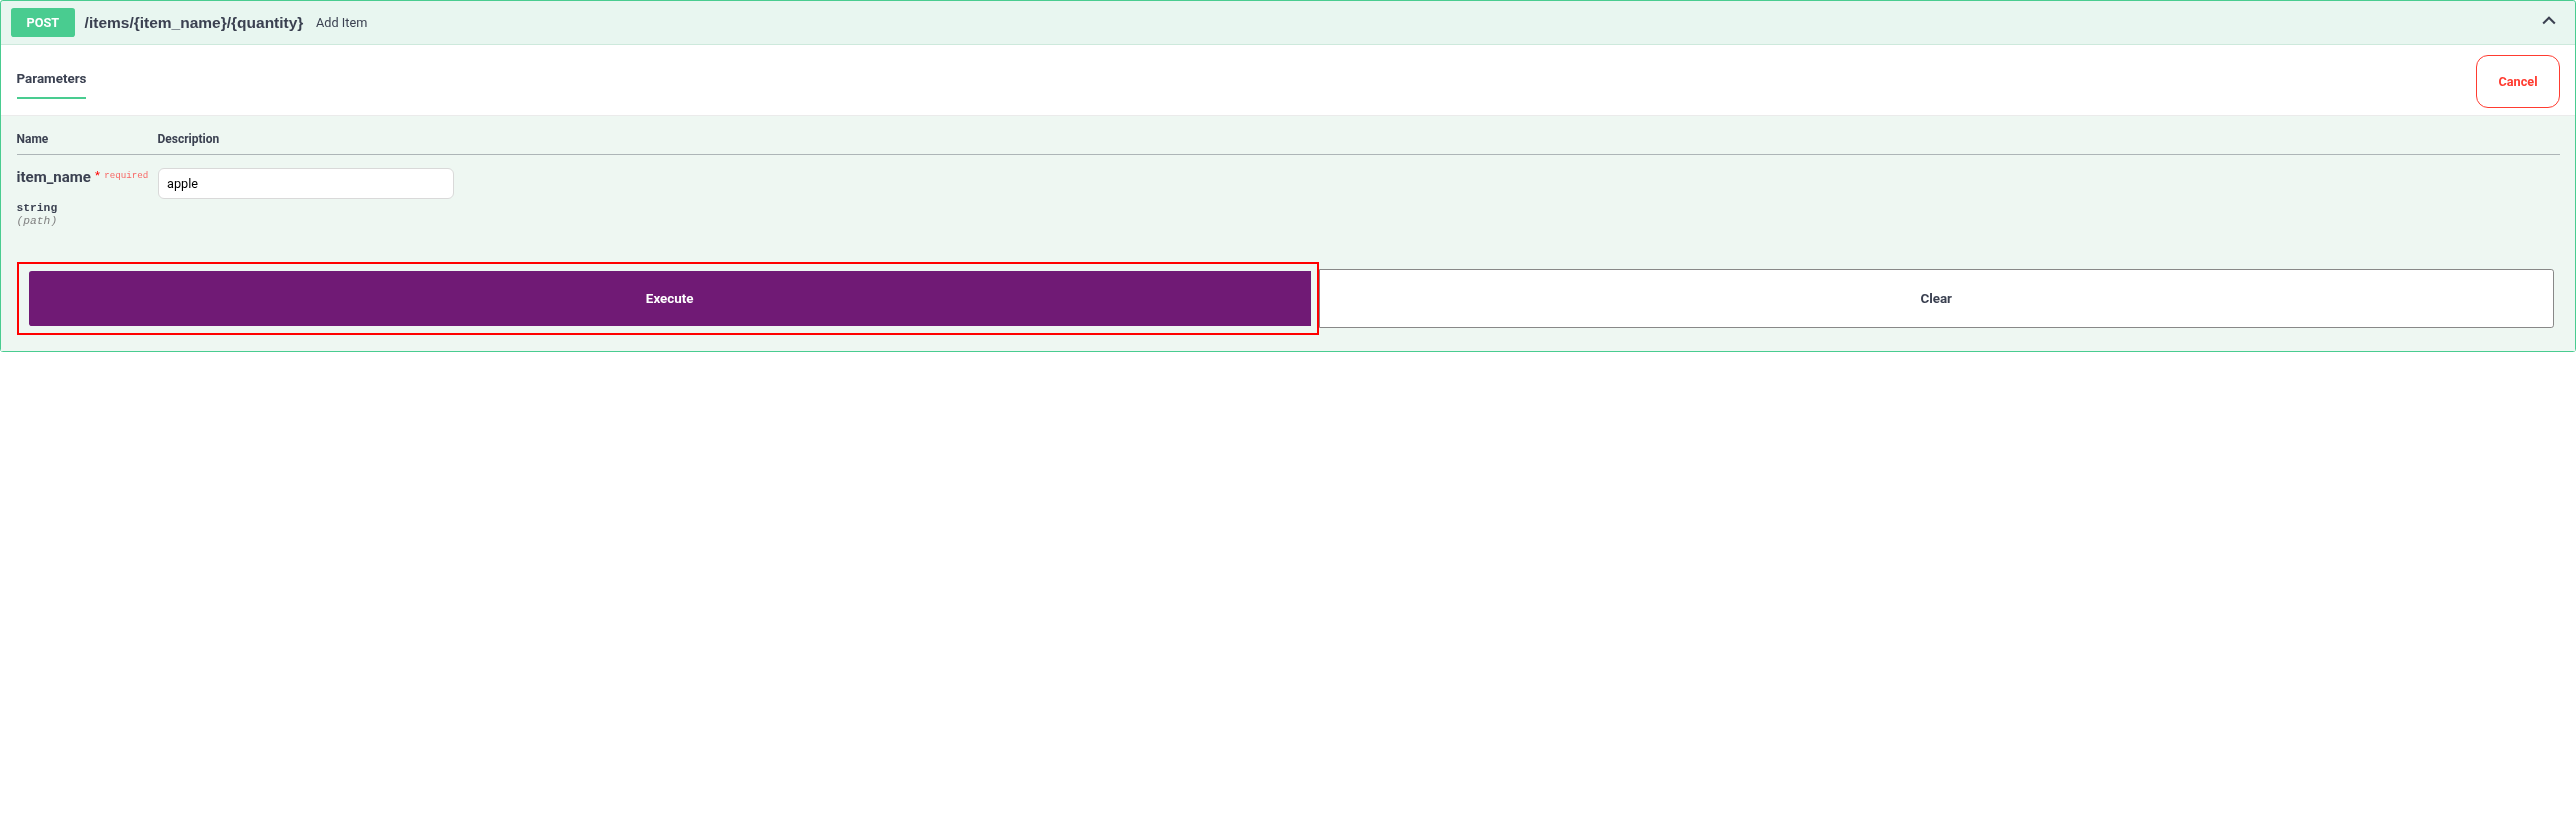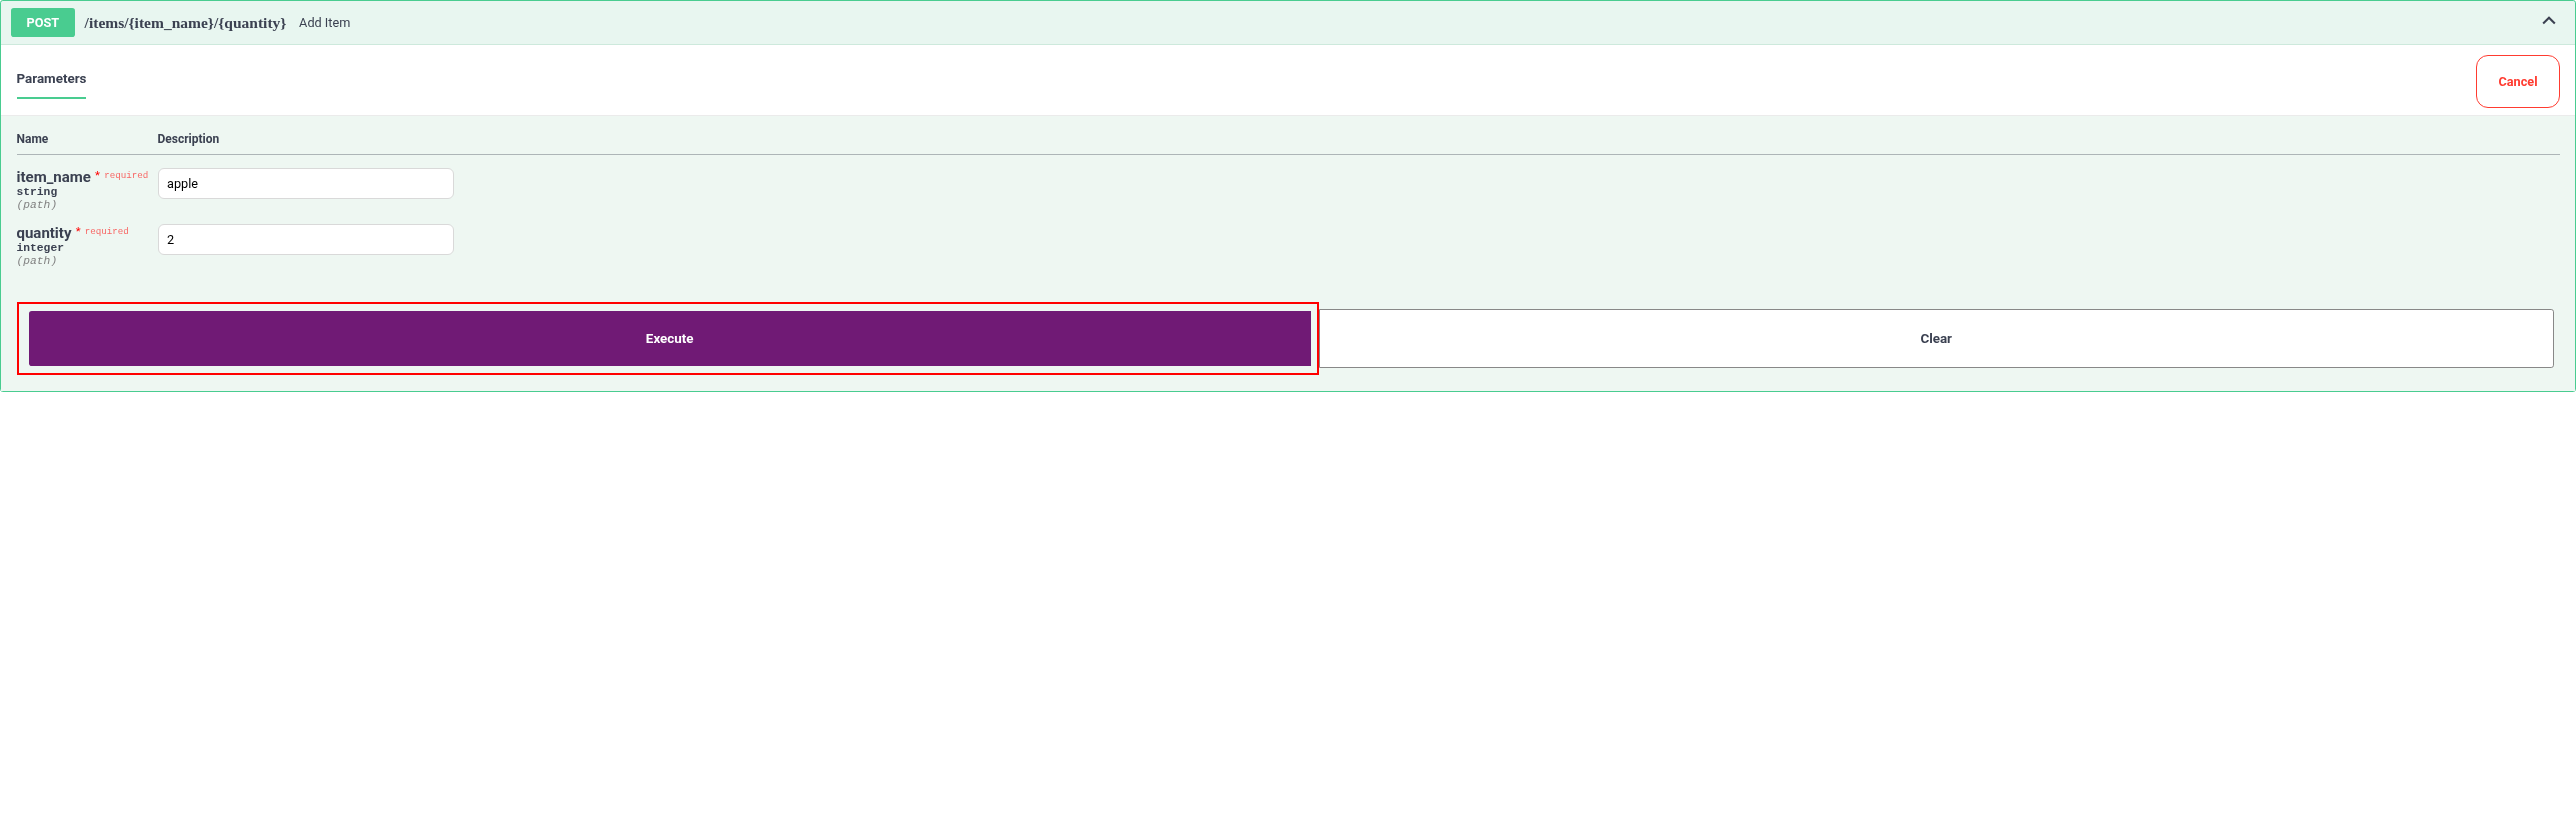--- a/index.html
+++ b/index.html
@@ -29,21 +29,21 @@
       color: #fff;
       font-weight: 700;
       font-size: 12.7px;
       padding: 7px 15.5px;
       border-radius: 2.8px;
       min-width: 63px;
       text-align: center;
       font-family: -apple-system, BlinkMacSystemFont, "Segoe UI", Roboto, sans-serif;
     }
     .path {
-      font-family: Liberation Serif, serif;
+      font-family: Liberation Sans, sans-serif;
       font-size: 15.5px;
       font-weight: 600;
       color: #3b4151;
       margin-left: 10px;
     }
     .summary-desc {
       font-size: 12.7px;
       color: #3b4151;
       margin-left: 12.7px;
       font-weight: 400;
@@ -132,21 +132,21 @@
       font-family: "Courier New", monospace;
       position: relative;
       top: -4.2px;
       margin-left: 1.4px;
     }
     .param-type {
       font-family: "Courier New", monospace;
       font-size: 11.3px;
       color: #3b4151;
       font-weight: 600;
-      margin-top: 0;
+      margin-top: 16px;
     }
     .param-in {
       font-family: "Courier New", monospace;
       font-size: 11.3px;
       color: #808080;
       font-style: italic;
       margin-top: 1.4px;
     }
     .param-input {
       width: 296px;
@@ -235,34 +235,20 @@
                 <span class="star">*</span>
                 <span class="required-label">required</span>
               </div>
               <div class="param-type">string</div>
               <div class="param-in">(path)</div>
             </td>
             <td>
               <input class="param-input" type="text" value="apple" placeholder="item_name" style="">
             </td>
           </tr>
-          <tr>
-            <td>
-              <div>
-                <span class="param-name">quantity</span>
-                <span class="star">*</span>
-                <span class="required-label">required</span>
-              </div>
-              <div class="param-type">integer</div>
-              <div class="param-in">(path)</div>
-            </td>
-            <td>
-              <input class="param-input" type="text" value="2" placeholder="quantity" style="">
-            </td>
-          </tr>
         </tbody>
       </table>
 
       <div class="btn-row">
         <div class="highlight-box">
           <button class="execute-btn">Execute</button>
         </div>
         <button class="clear-btn">Clear</button>
       </div>
     </div>

